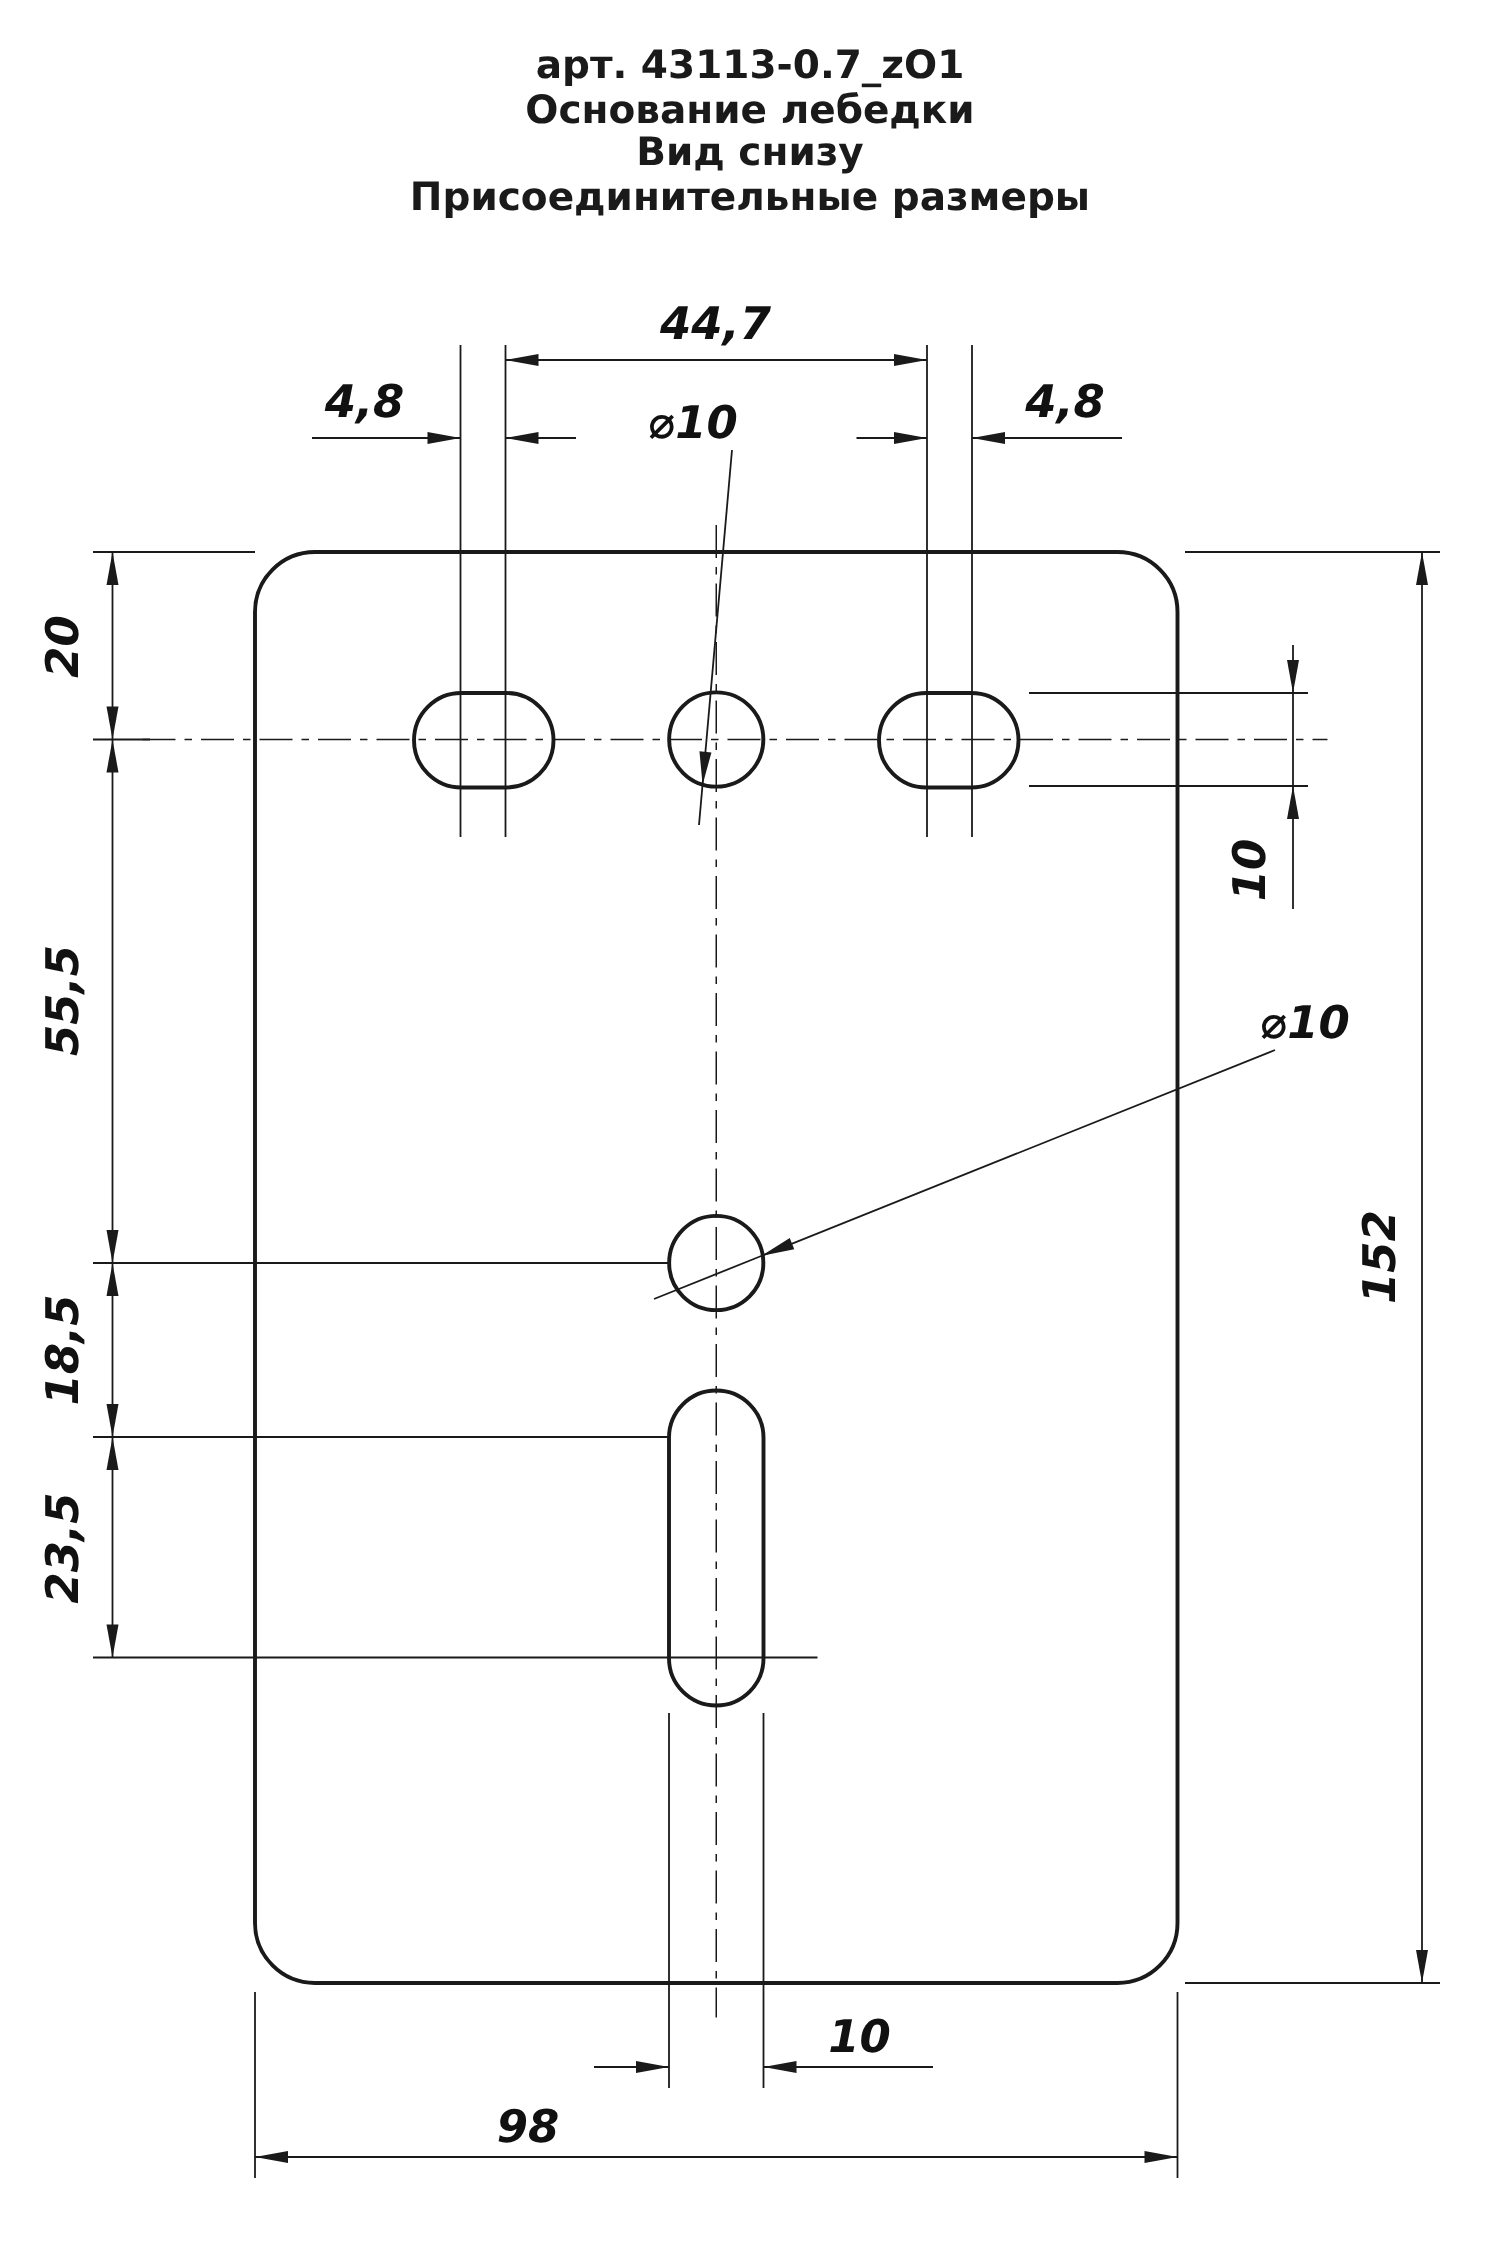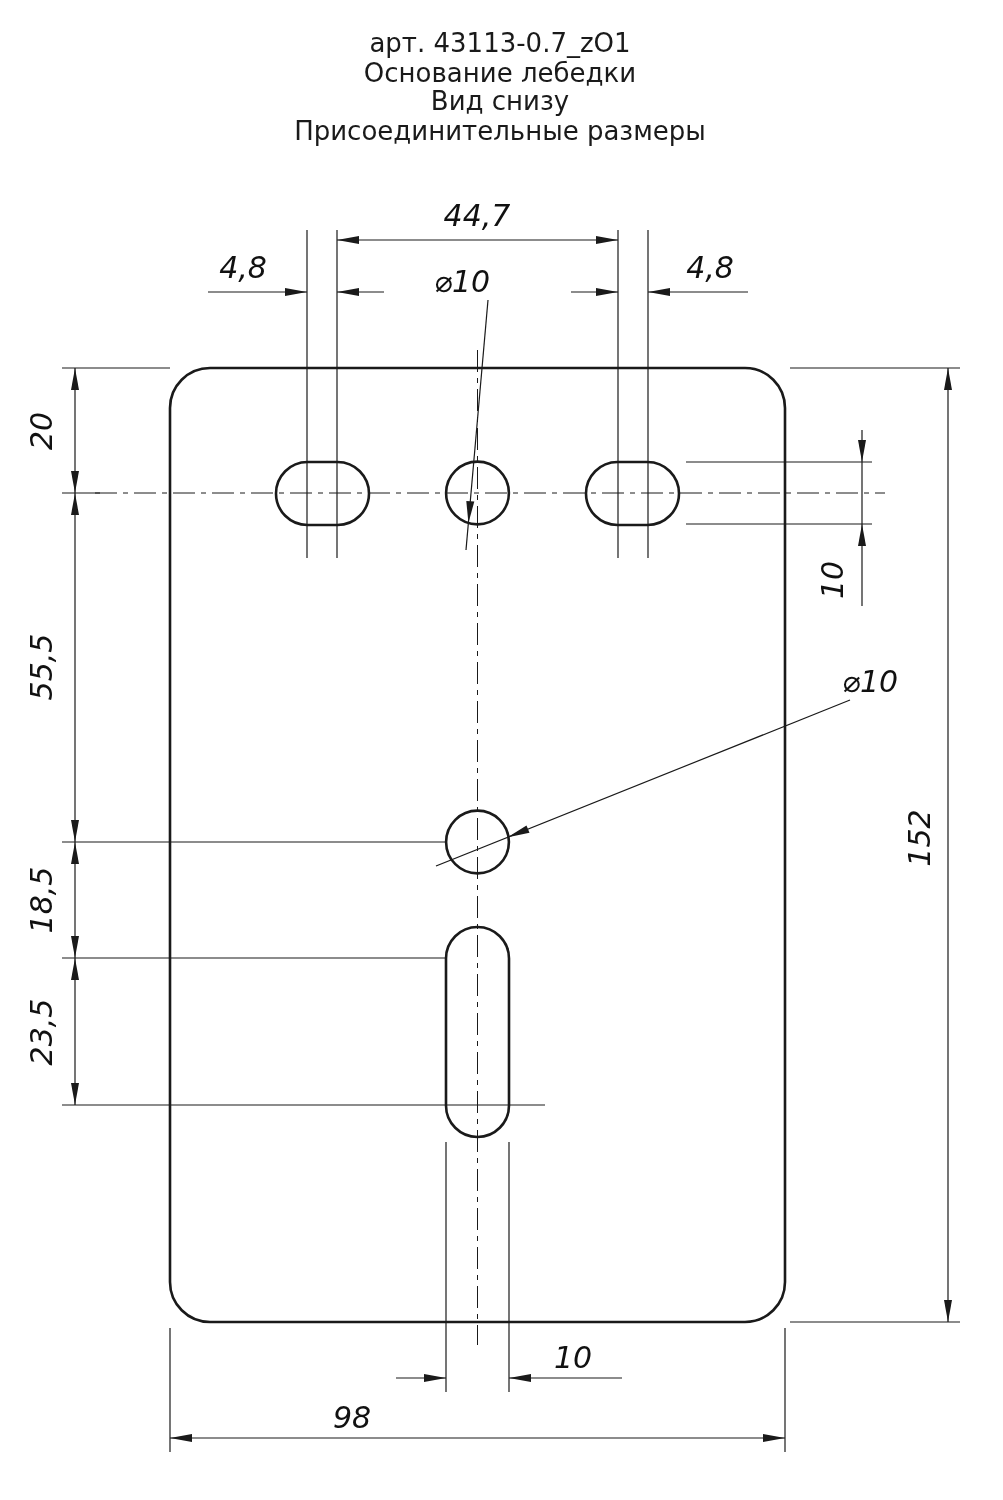--- a/index.html
+++ b/index.html
@@ -6,20 +6,21 @@
     margin: 0;
     padding: 0;
     background: #ffffff;
   }
   .page {
     width: 1003px;
     height: 1500px;
     position: relative;
     background: #ffffff;
     font-family: "DejaVu Sans", "Liberation Sans", sans-serif;
+    font-weight: bold;
   }
   svg { display: block; }
   .outline { stroke: #1a1a1a; stroke-width: 2.6; fill: none; }
   .thin    { stroke: #1a1a1a; stroke-width: 1.2; fill: none; }
   .cl      { stroke: #1a1a1a; stroke-width: 1; fill: none; stroke-dasharray: 22 6 5 6; }
   .arr     { fill: #1a1a1a; stroke: none; }
   .dimtext {
     font-family: "DejaVu Sans", sans-serif;
     font-style: italic;
     font-size: 30px;

